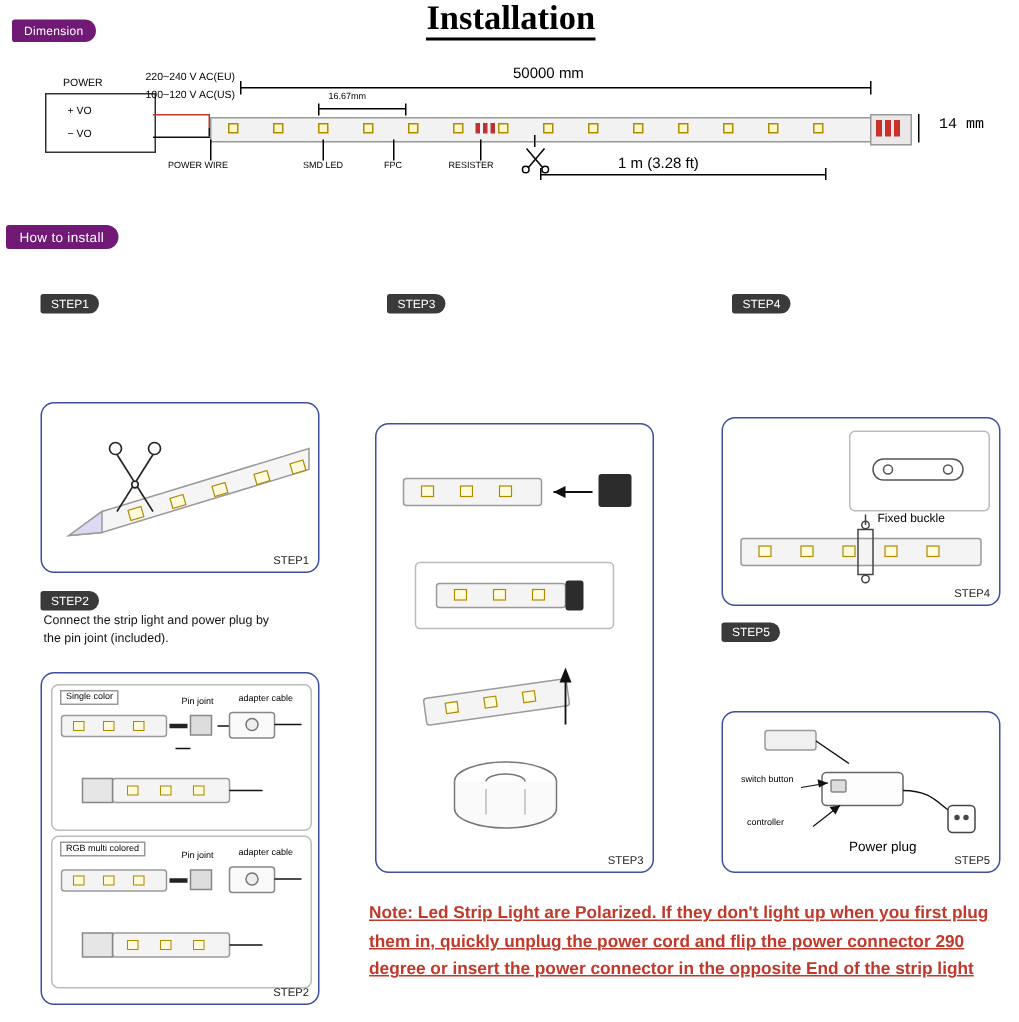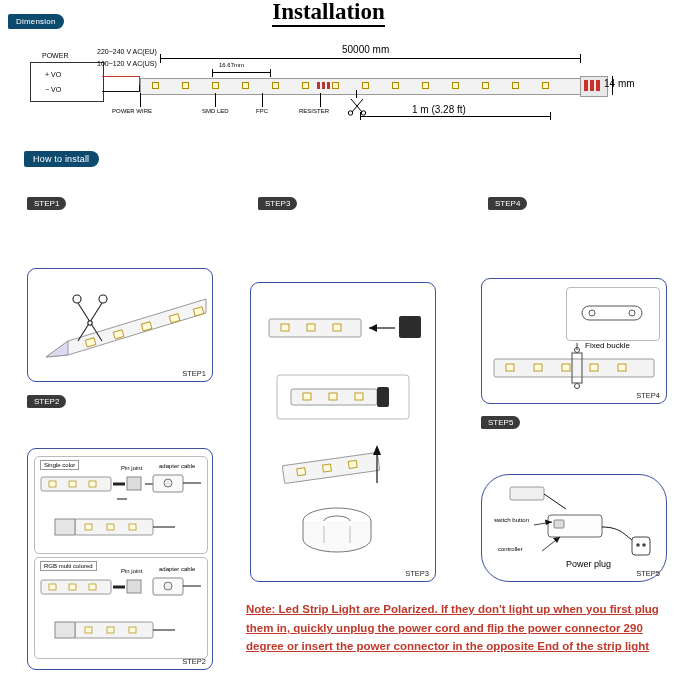--- a/index.html
+++ b/index.html
@@ -16,21 +16,21 @@
     overflow: hidden;
   }
   .page {
     position: relative;
     width: 679px;
     height: 681px;
   }
   
   .abs { position: absolute; }
   .tag {
-    background: #0c4a6e;
+    background: #701a75;
     color: #ffffff;
     font-size: 8px;
     padding: 3px 8px 3px 8px;
     border-radius: 2px 8px 8px 2px;
     display: inline-block;
     letter-spacing: .2px;
   }
   .title {
     font-family: "Liberation Serif", serif;
     font-weight: bold;
@@ -114,21 +114,21 @@
 </style>
 </head>
 <body>
 
 <div class="page">
 
   <div class="abs" style="left:8px; top:10px;">
     <span class="tag">Dimension</span>
   </div>
 
-  <div class="abs" style="left:0; top:0; width:657px; text-align:center;">
+  <div class="abs" style="left:12px; top:0; width:657px; text-align:center;">
     <span class="title">Installation</span>
   </div>
 
   <div class="abs" id="dimension-diagram">
 
     <div class="powerbox" style="left:18px; top:22px; width:72px; height:38px;"></div>
     <div class="abs smalltxt" style="left:30px; top:12px;">POWER</div>
     <div class="abs smalltxt" style="left:33px; top:31px;">+ VO</div>
     <div class="abs smalltxt" style="left:33px; top:46px;">− VO</div>
 
@@ -170,21 +170,21 @@
     <div class="leader" style="left:148px; top:14px; height:9px;"></div>
     <div class="leader" style="left:568px; top:14px; height:9px;"></div>
     <div class="abs" style="left:330px; top:4px; font-size:10px;text-align:right;">50000 mm</div>
 
     <div class="arrowline" style="left:200px; top:32px; width:58px;"></div>
     <div class="leader" style="left:200px; top:29px; height:8px;"></div>
     <div class="leader" style="left:258px; top:29px; height:8px;"></div>
     <div class="abs tiny" style="left:207px; top:22px;">16.67mm</div>
 
     <div class="leader" style="left:600px; top:36px; height:19px;"></div>
-    <div class="abs" style="left:592px; top:38px; font-size:10px;">14 mm</div>
+    <div class="abs" style="left:614px; top:38px; font-size:10px;font-family:Liberation Mono, monospace;">14 mm</div>
 
     <div class="abs" style="left:335px; top:56px;">
       <svg width="20" height="20" viewBox="0 0 20 20">
         <g stroke="#000" stroke-width="1" fill="none">
           <line x1="4" y1="3" x2="15" y2="16"></line>
           <line x1="16" y1="3" x2="5" y2="16"></line>
           <circle cx="3.5" cy="17" r="2.2"></circle>
           <circle cx="16.5" cy="17" r="2.2"></circle>
         </g>
       </svg>
@@ -202,21 +202,21 @@
     <div class="leader" style="left:203px; top:53px; height:14px;"></div>
     <div class="abs tiny" style="left:190px; top:68px;">SMD LED</div>
 
     <div class="leader" style="left:250px; top:53px; height:14px;"></div>
     <div class="abs tiny" style="left:244px; top:68px;">FPC</div>
 
     <div class="leader" style="left:308px; top:53px; height:14px;"></div>
     <div class="abs tiny" style="left:287px; top:68px;">RESISTER</div>
   </div>
 
-  <div class="abs" style="left:24px; top:148px;text-align:center;">
+  <div class="abs" style="left:4px; top:148px;text-align:center;">
     <span class="tag" style="font-size:9px; padding:3px 10px 3px 9px;">How to install</span>
   </div>
 
   <div class="abs" style="left:27px; top:192px;">
     <span class="steplabel">STEP1</span>
   </div>
 
   <div class="abs box" style="left:27px; top:268px; width:186px; height:114px;">
     <svg width="184" height="112" viewBox="0 0 184 112">
 
@@ -237,20 +237,21 @@
         <circle cx="75" cy="30" r="4"></circle>
         <circle cx="62" cy="54" r="2.2" fill="#fff"></circle>
       </g>
     </svg>
     <div class="cornerlabel">STEP1</div>
   </div>
 
   <div class="abs" style="left:27px; top:390px;">
     <span class="steplabel">STEP2</span>
   </div>
+  <div class="abs steptext" style="left:29px; top:408px; width:160px;">Connect the strip light and power plug by the pin joint (included).</div>
 
   <div class="abs box" style="left:27px; top:448px; width:186px; height:222px;">
 
     <div class="abs" style="left:6px; top:7px; width:172px; height:96px; border:1px solid #bbb; border-radius:5px;">
       <div class="abs tiny" style="left:5px; top:3px; border:1px solid #999; padding:1px 3px; background:#fff;">Single color</div>
       <svg class="abs" style="left:0; top:0;" width="172" height="96" viewBox="0 0 172 96">
         <rect x="6" y="20" width="70" height="14" rx="2" fill="#f4f4f4" stroke="#9a9a9a"></rect>
         <g fill="#fffbdc" stroke="#b08a00" stroke-width="0.7">
           <rect x="14" y="24" width="7" height="6"></rect>
           <rect x="34" y="24" width="7" height="6"></rect>
@@ -381,21 +382,21 @@
       <circle cx="91" cy="49" r="2.5" fill="#fff" stroke="#444"></circle>
       <line x1="91" y1="6" x2="91" y2="13" stroke="#444"></line>
     </svg>
     <div class="cornerlabel">STEP4</div>
   </div>
 
   <div class="abs" style="left:481px; top:411px;">
     <span class="steplabel">STEP5</span>
   </div>
 
-  <div class="abs box" style="left:481px; top:474px; width:186px; height:108px;border-radius:28px;">
+  <div class="abs box" style="left:481px; top:474px; width:186px; height:108px;">
     <svg width="184" height="106" viewBox="0 0 184 106">
 
       <rect x="28" y="12" width="34" height="13" rx="2" fill="#f0f0f0" stroke="#9a9a9a"></rect>
       <line x1="62" y1="19" x2="84" y2="34" stroke="#111" stroke-width="1"></line>
 
       <rect x="66" y="40" width="54" height="22" rx="3" fill="#fdfdfd" stroke="#666"></rect>
       <rect x="72" y="45" width="10" height="8" rx="1" fill="#ddd" stroke="#888"></rect>
 
       <path d="M120 52 C140 52 144 62 152 66" fill="none" stroke="#111" stroke-width="1"></path>
 

